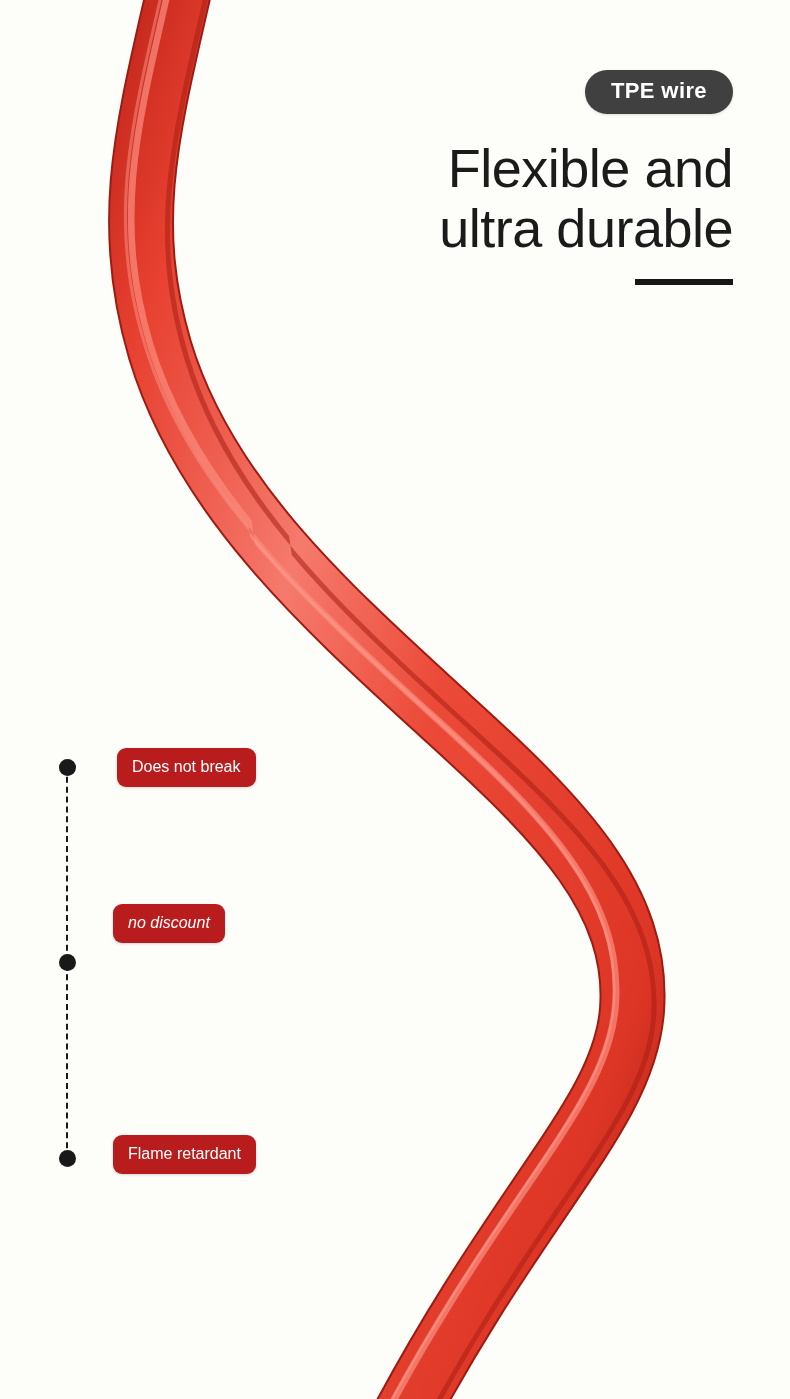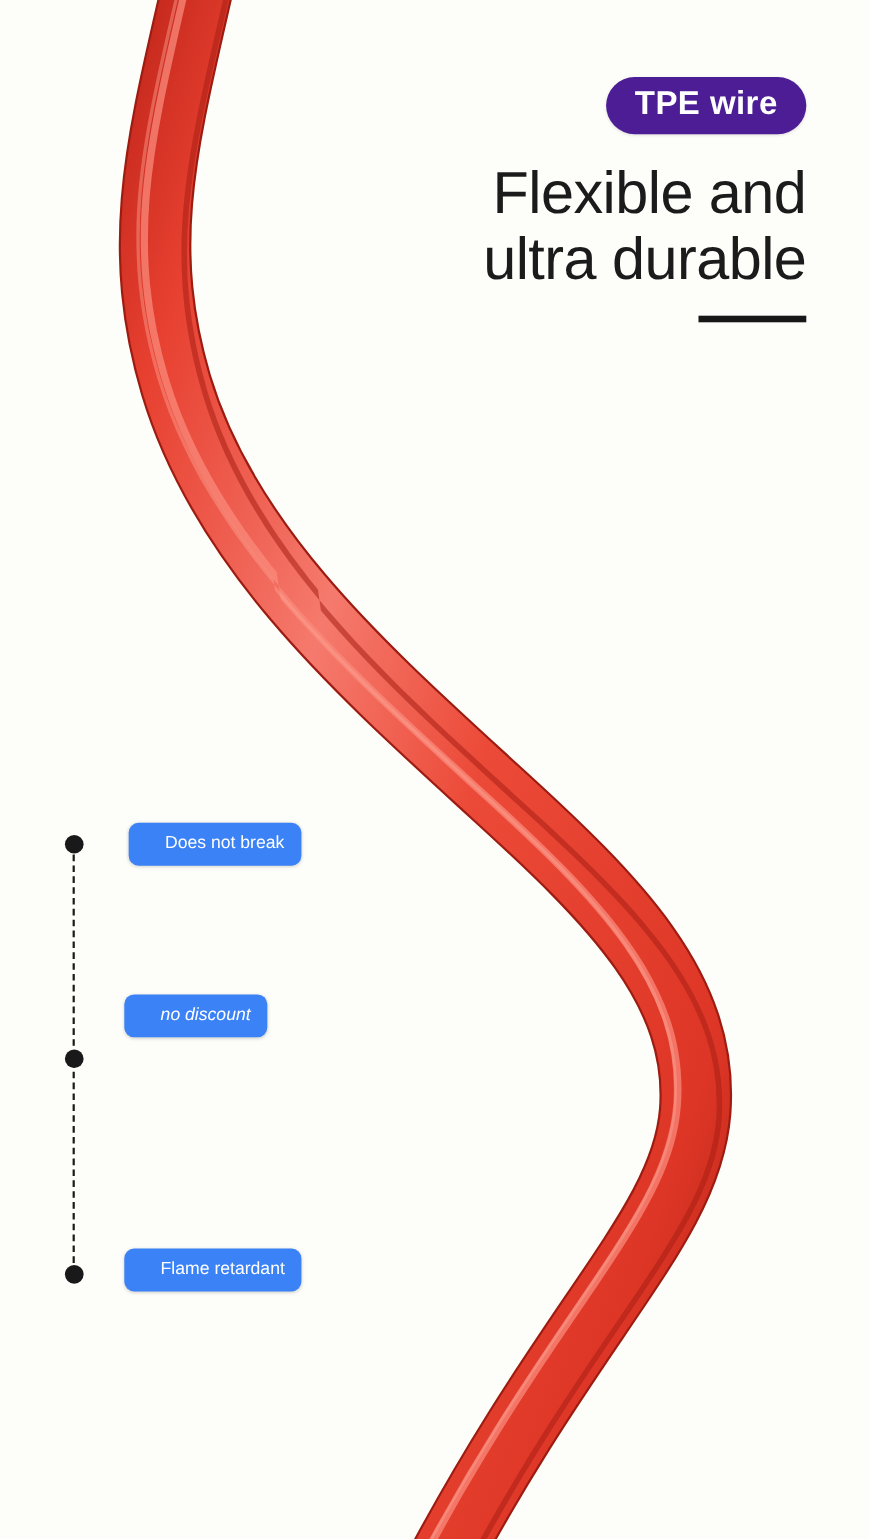--- a/index.html
+++ b/index.html
@@ -32,23 +32,23 @@
   
   .text-block {
     position: absolute;
     right: 57px;
     top: 70px;
     width: 430px;
     text-align: right;
   }
   .pill-tag {
     display: inline-block;
-    background: #4c1d95;
+    background: #404040;
     color: #ffffff;
-    font-size: 30px;
+    font-size: 22px;
     font-weight: bold;
     letter-spacing: 0.4px;
     line-height: 1;
     padding: 10px 26px 12px 26px;
     border-radius: 999px;
     box-shadow: 0 1px 3px rgba(0,0,0,0.13);
   }
   .headline {
     margin-top: 24px;
     color: #1b1b1b;
@@ -92,25 +92,25 @@
   .feature-dot {
     position: absolute;
     left: 59px;
     width: 17px;
     height: 17px;
     border-radius: 50%;
     background: #191919;
   }
   .feature-badge {
     position: absolute;
-    background: #3b82f6;
+    background: #b91c1c;
     color: #ffffff;
     font-size: 16px;
     line-height: 1;
-    padding: 11px 15px 12px 33px;
+    padding: 11px 15px 12px 15px;
     border-radius: 9px;
     white-space: nowrap;
     box-shadow: 0 1px 3px rgba(0,0,0,0.16);
   }
 </style>
 </head>
 <body>
 
 <div id="banner">
 

